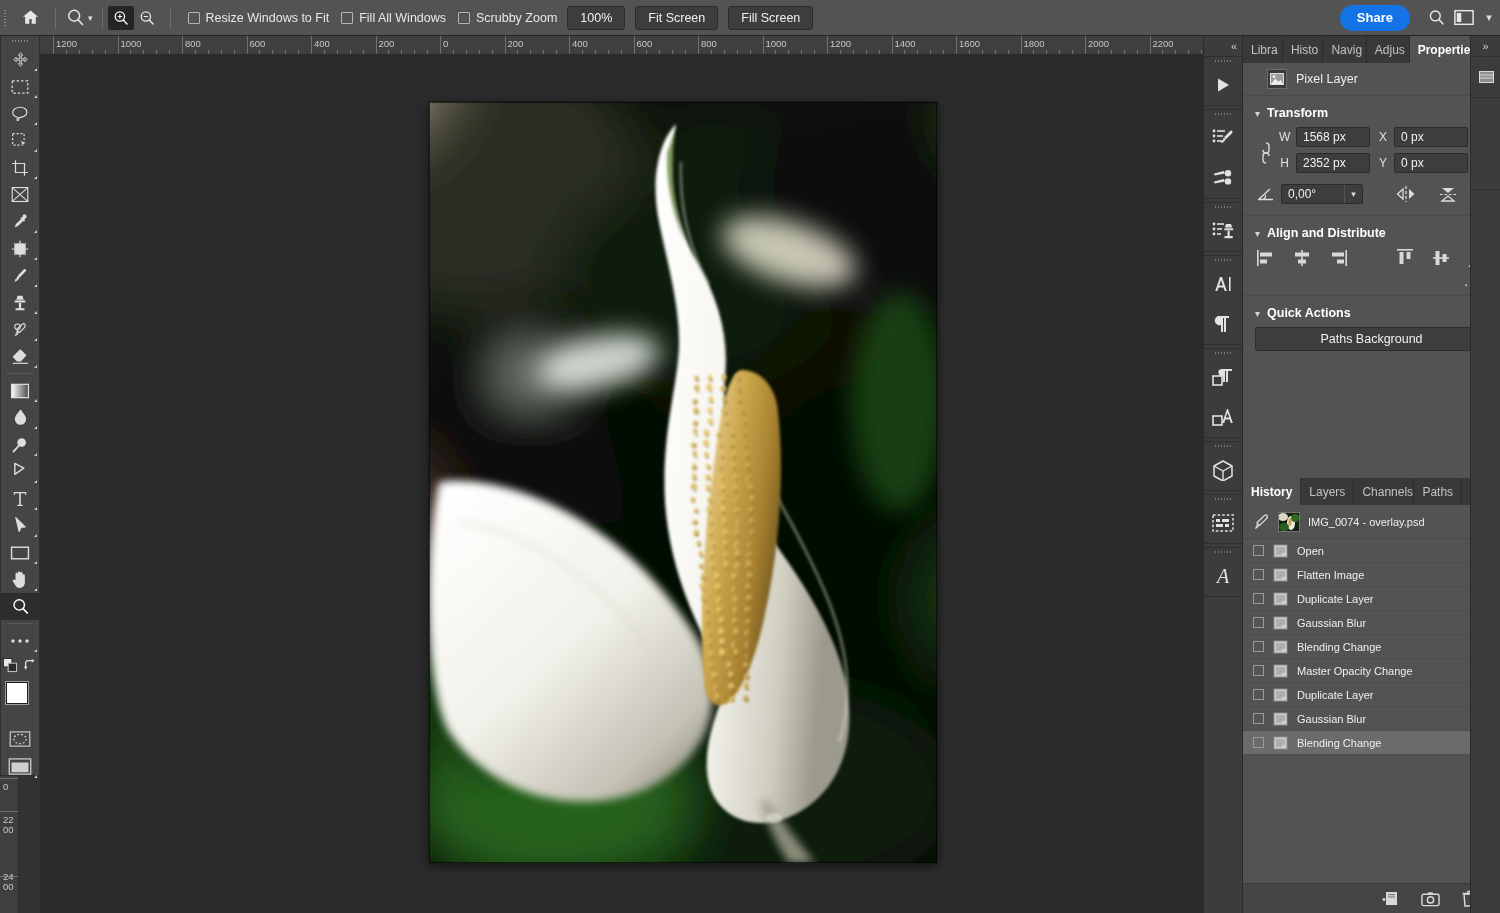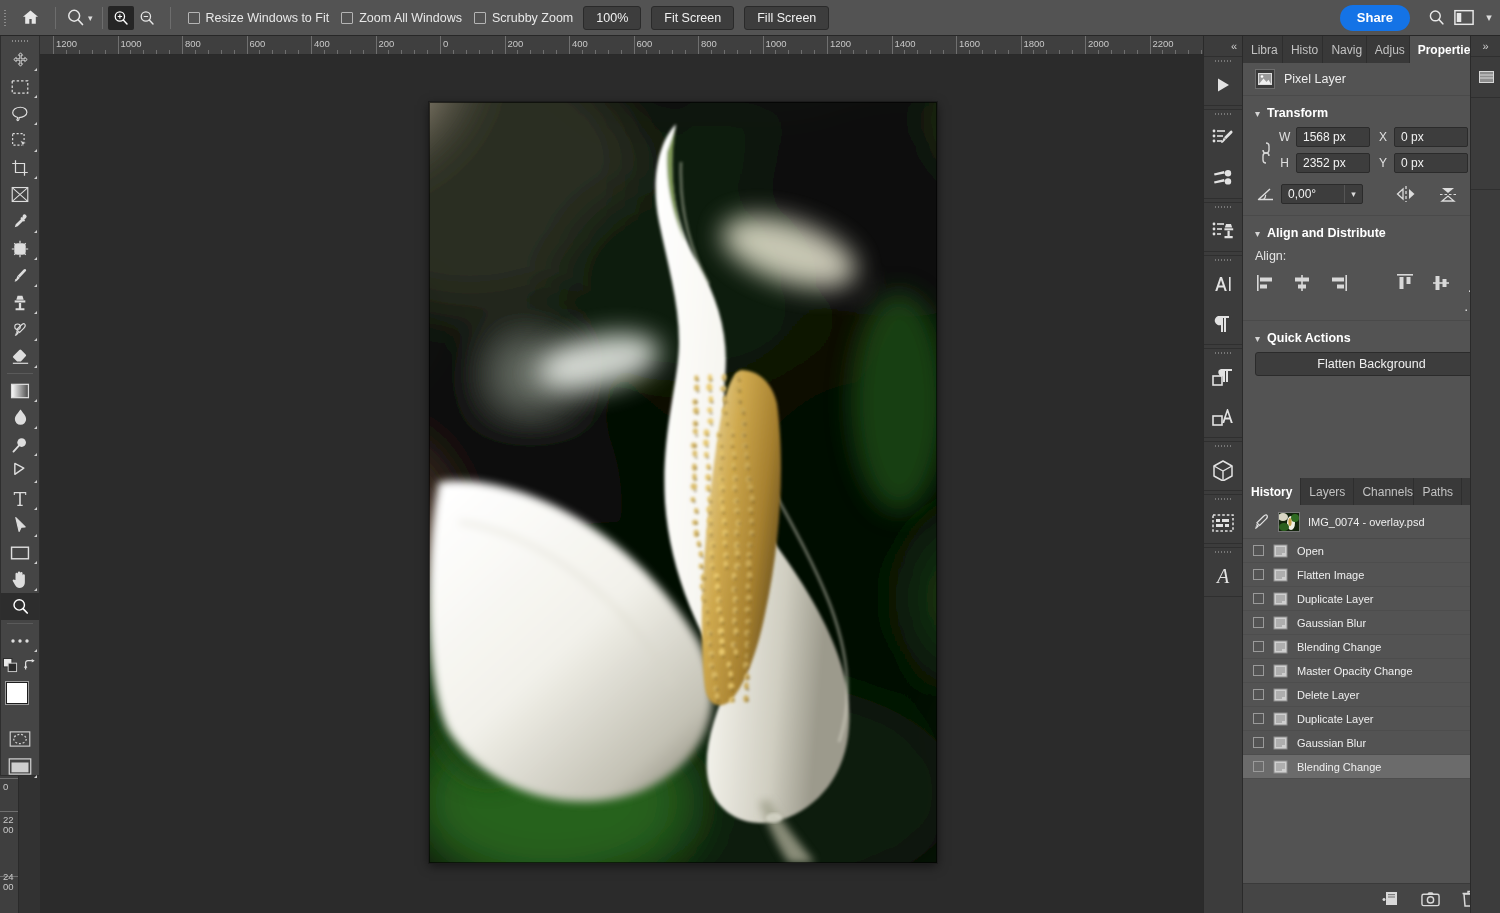--- a/index.html
+++ b/index.html
@@ -112,21 +112,21 @@
   .tabbar { display: flex; height: 27px; background: #393939; align-items: stretch; }
   .tab {
     display: flex; align-items: center; padding: 0 8px; font-size: 12px; color: #c2c2c2;
     background: #393939; border-right: 1px solid #2e2e2e; cursor: pointer; white-space: nowrap;
     overflow: hidden; max-width: 60px;
   }
   .tab.active { background: #535353; color: #fff; font-weight: bold; max-width: none; }
   .tab-menu { margin-left: auto; width: 26px; display: flex; align-items: center; justify-content: center; cursor: pointer; }
 
   .props-body { background: #535353; height: 442px; position: relative; overflow: hidden; }
-  .layer-row { display: flex; align-items: center; gap: 9px; height: 33px; padding: 0 12px; border-bottom: 1px solid #4a4a4a;}
+  .layer-row { display: flex; align-items: center; gap: 9px; height: 33px; padding: 0 24px; border-bottom: 1px solid #4a4a4a;}
   .layer-thumb { width: 20px; height: 20px; background: #3a3a3a; border: 1px solid #6d6d6d; display:flex;align-items:center;justify-content:center;}
   .layer-name { font-size: 12.5px; color: #ededed; }
 
   .section { border-bottom: 1px solid #4a4a4a; padding: 8px 0 10px; }
   .sec-head { display: flex; align-items: center; gap: 7px; padding: 2px 12px 7px; cursor: pointer; }
   .sec-title { font-size: 12.5px; color: #ffffff; font-weight: bold; }
   .twisty { color: #d4d4d4; font-size: 10px; }
 
   .xform { display: flex; align-items: center; padding: 0 10px; }
   .link-ico { width: 26px; display:flex; align-items:center; justify-content:center; cursor:pointer; }
@@ -229,21 +229,21 @@
     </div>
 
     <div class="ob-sep" style="margin-left:10px"></div>
 
     <label class="cbx-group">
       <span class="cbx"></span>
       <span class="cbx-label">Resize Windows to Fit</span>
     </label>
     <label class="cbx-group">
       <span class="cbx"></span>
-      <span class="cbx-label">Zoom All Windows</span>
+      <span class="cbx-label">Fill All Windows</span>
     </label>
     <label class="cbx-group">
       <span class="cbx"></span>
       <span class="cbx-label">Scrubby Zoom</span>
     </label>
 
     <div class="ob-btn">100%</div>
     <div class="ob-btn">Fit Screen</div>
     <div class="ob-btn">Fill Screen</div>
 
@@ -1229,21 +1229,20 @@
             </span>
           </div>
         </div>
       </div>
 
       <div class="section">
         <div class="sec-head">
           <span class="twisty">▾</span>
           <span class="sec-title">Align and Distribute</span>
         </div>
-        <div class="align-label">Align:</div>
         <div class="align-icons">
           <span class="aico">
             <svg width="20" height="18" viewBox="0 0 20 18">
                 <rect x="1" y="1" width="1.6" height="16" fill="#d8d8d8"></rect>
                 <rect x="4" y="3.5" width="12" height="4" fill="#d8d8d8"></rect>
                 <rect x="4" y="10.5" width="7" height="4" fill="#d8d8d8"></rect>
               </svg>
           </span>
           <span class="aico">
             <svg width="20" height="18" viewBox="0 0 20 18">
@@ -1285,21 +1284,21 @@
         <div class="more-row">
           <span class="dots">…</span>
         </div>
       </div>
 
       <div class="section" style="border-bottom:none">
         <div class="sec-head">
           <span class="twisty">▾</span>
           <span class="sec-title">Quick Actions</span>
         </div>
-        <div class="qa-btn">Flatten Background</div>
+        <div class="qa-btn">Paths Background</div>
       </div>
 
       <div class="panel-scroll">
           <i></i>
         </div>
     </div>
 
     <div style="position:absolute;top:442px;left:0;width:257px;">
       <div class="tabbar">
         <div class="tab active">History</div>
@@ -1416,32 +1415,20 @@
       <div class="hist-row">
         <span class="hist-cbx"></span>
         <span>
           <svg width="15" height="14" viewBox="0 0 15 14">
               <rect x="1" y="1" width="13" height="12" fill="#cfcfcf" stroke="#8d8d8d"></rect>
               <g stroke="#8d8d8d" stroke-width="1">
                 <path d="M3 4h9M3 6h9M3 8h9M3 10h6"></path>
               </g>
             </svg>
         </span>
-        <span class="hist-lbl">Delete Layer</span>
-      </div>
-      <div class="hist-row">
-        <span class="hist-cbx"></span>
-        <span>
-          <svg width="15" height="14" viewBox="0 0 15 14">
-              <rect x="1" y="1" width="13" height="12" fill="#cfcfcf" stroke="#8d8d8d"></rect>
-              <g stroke="#8d8d8d" stroke-width="1">
-                <path d="M3 4h9M3 6h9M3 8h9M3 10h6"></path>
-              </g>
-            </svg>
-        </span>
         <span class="hist-lbl">Duplicate Layer</span>
       </div>
       <div class="hist-row">
         <span class="hist-cbx"></span>
         <span>
           <svg width="15" height="14" viewBox="0 0 15 14">
               <rect x="1" y="1" width="13" height="12" fill="#cfcfcf" stroke="#8d8d8d"></rect>
               <g stroke="#8d8d8d" stroke-width="1">
                 <path d="M3 4h9M3 6h9M3 8h9M3 10h6"></path>
               </g>

